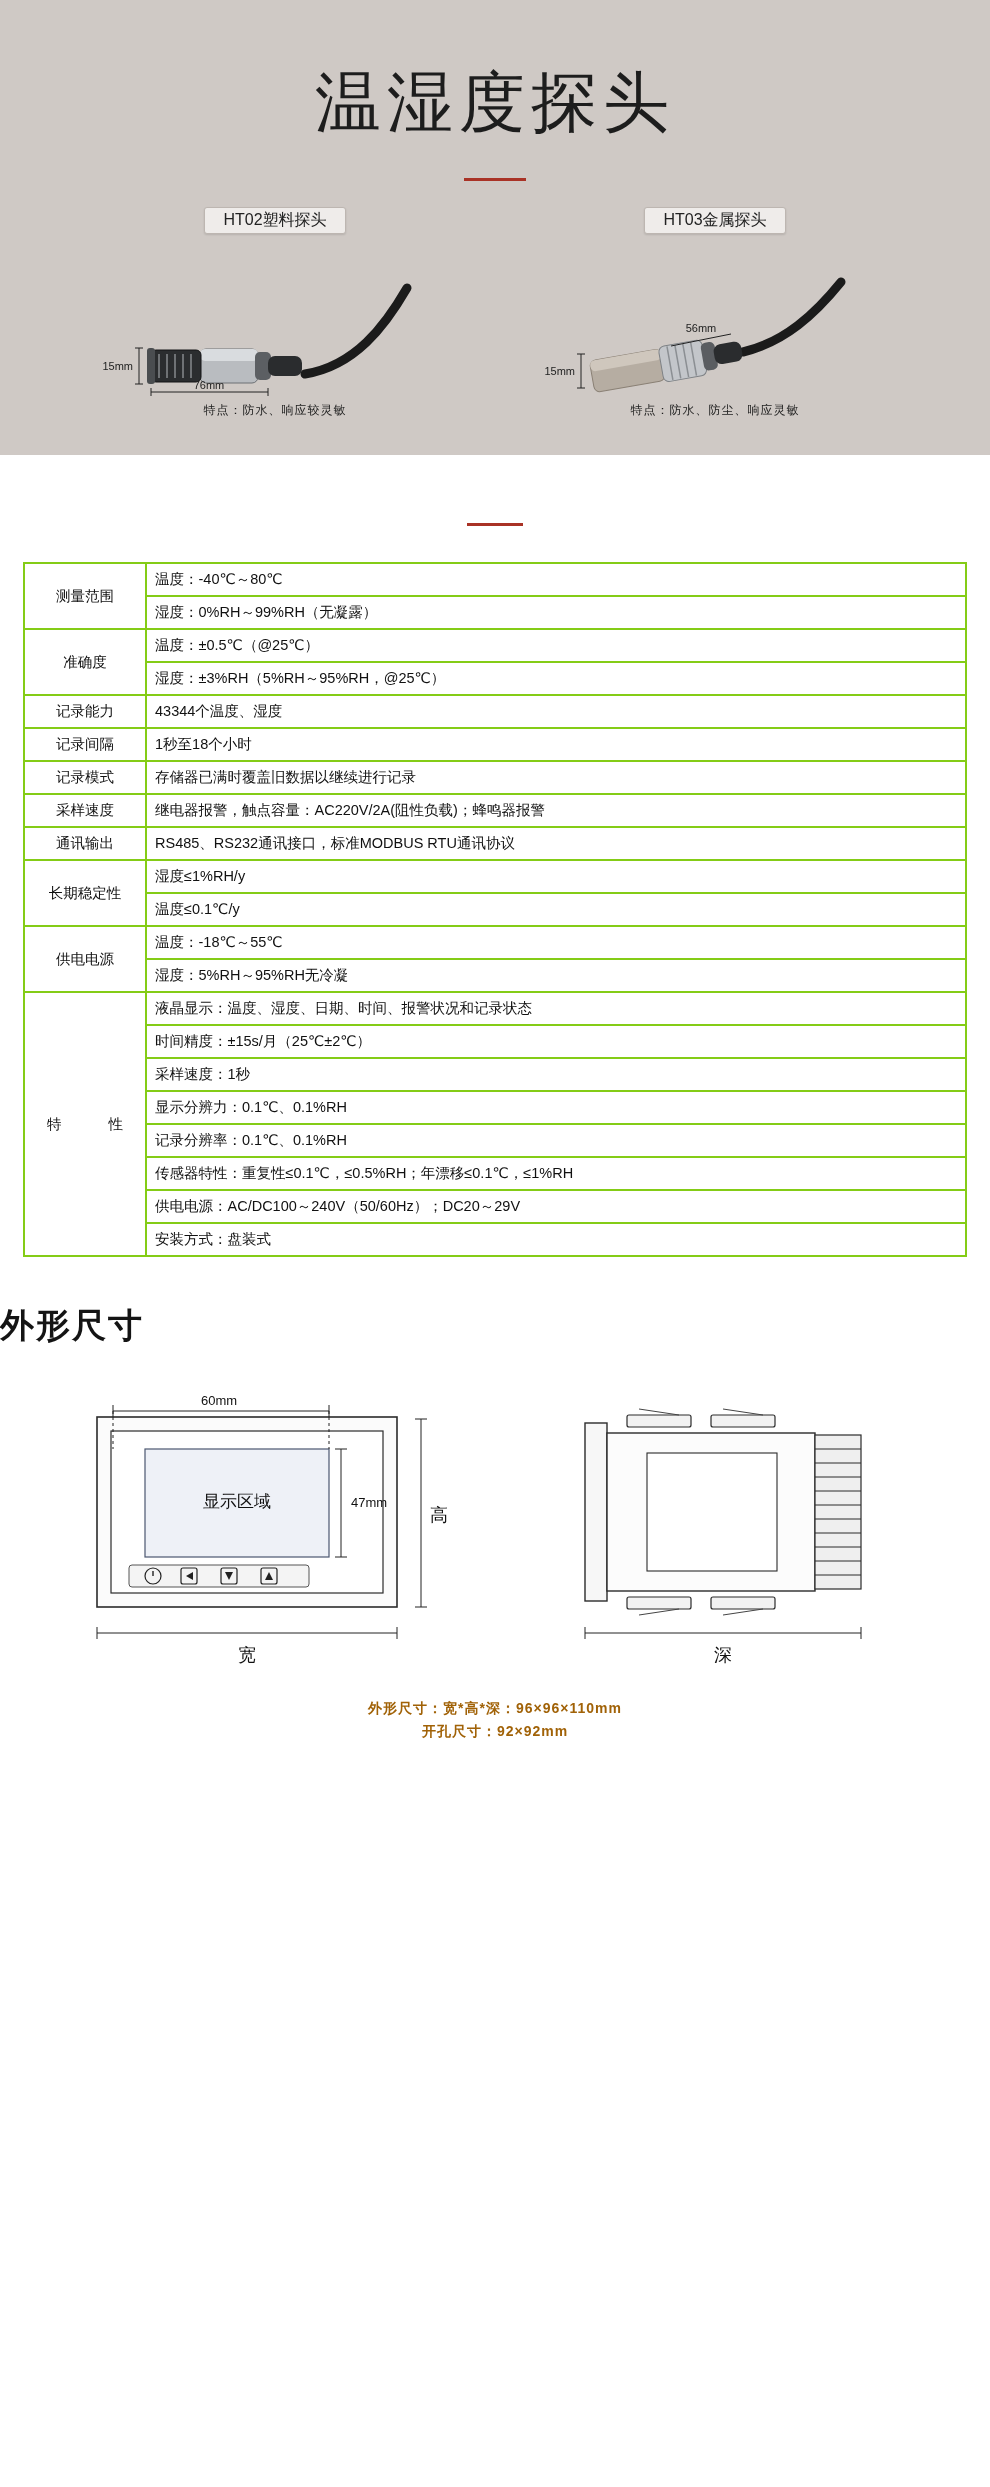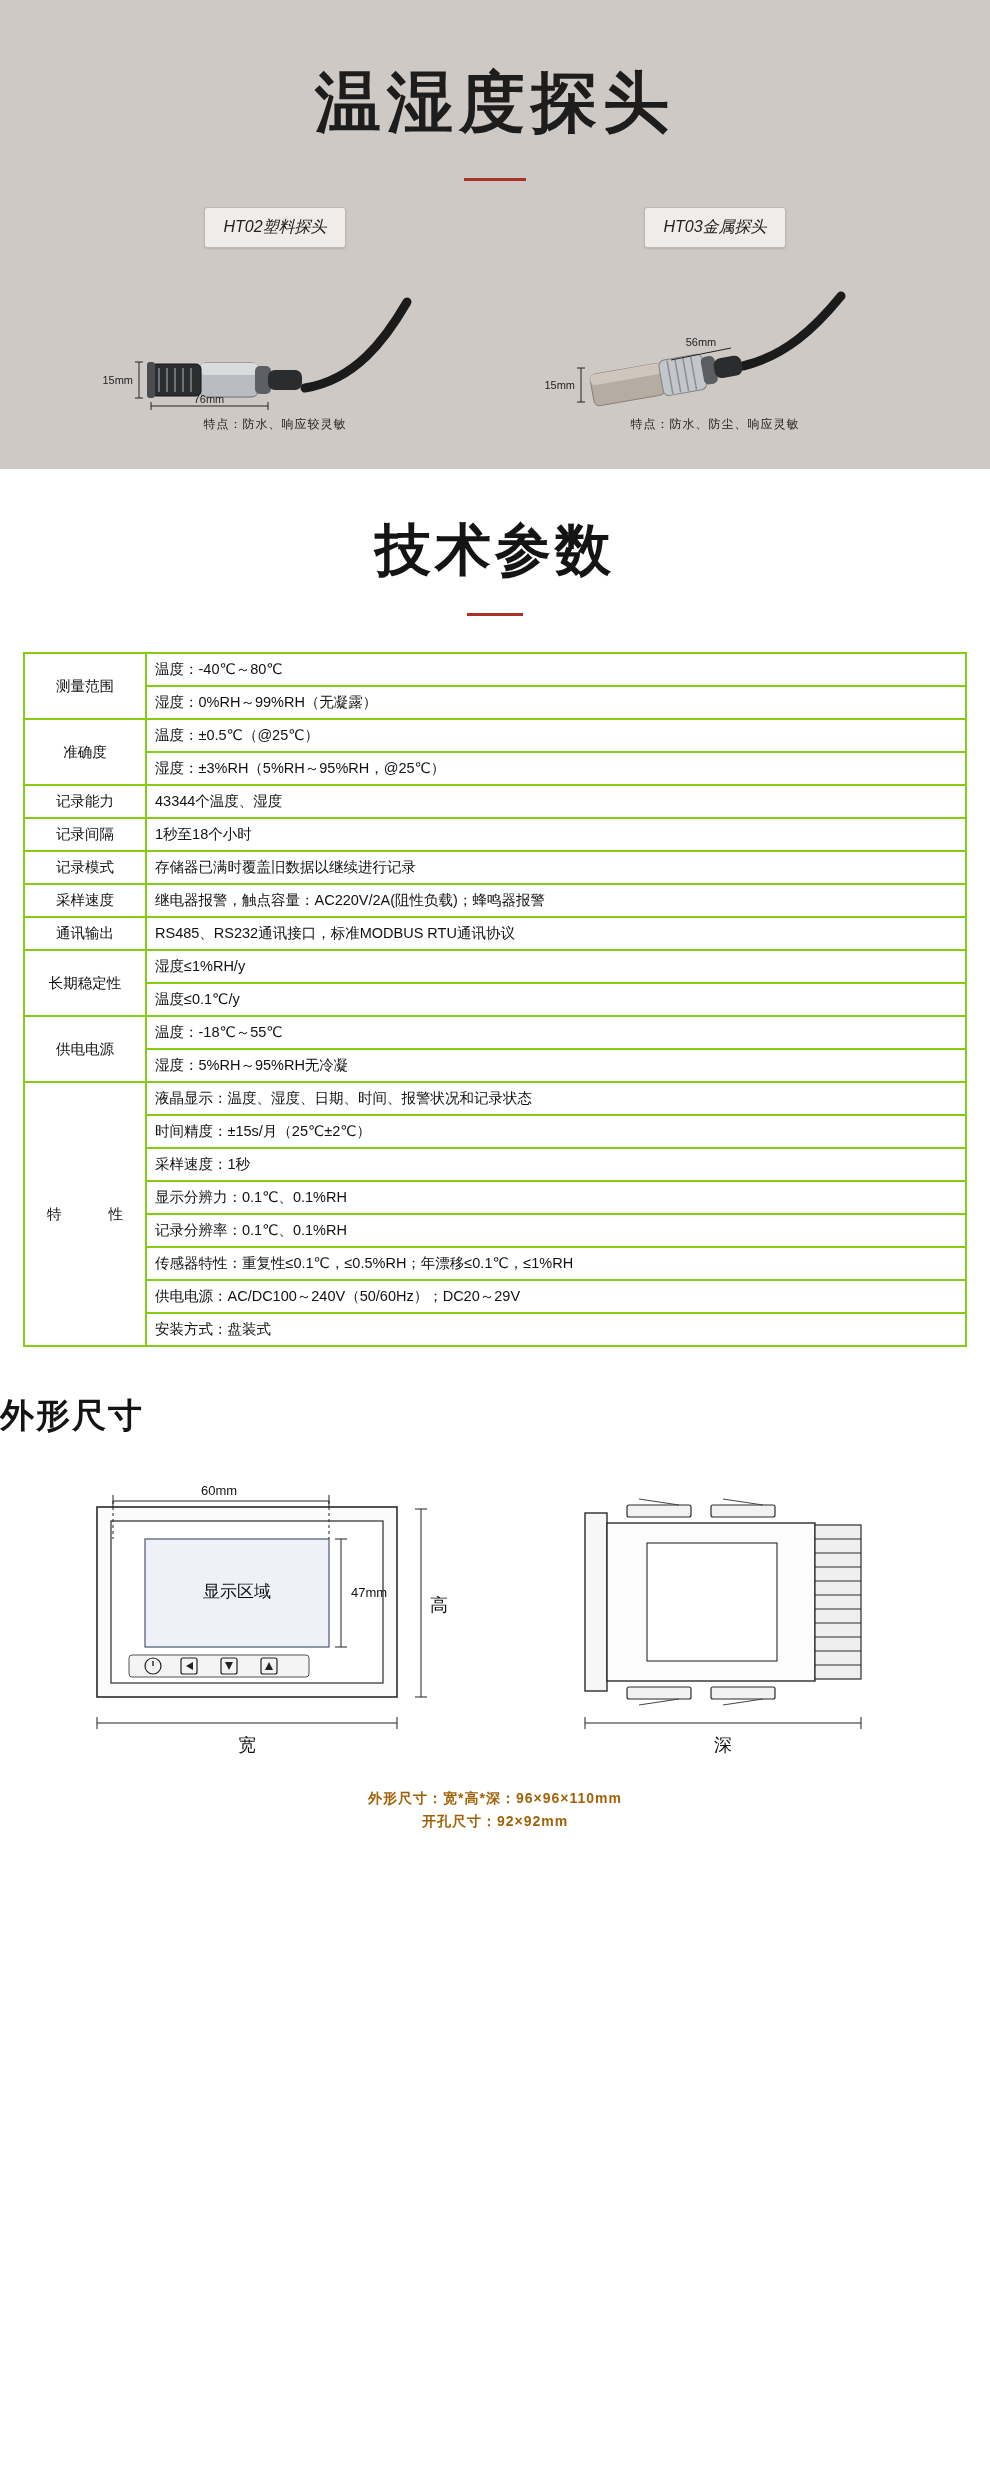--- a/index.html
+++ b/index.html
@@ -14,21 +14,21 @@
 
   
   .hero {
     background: #cfc9c5;
     padding: 40px 0 36px 0;
     position: relative;
   }
   .hero-title {
     text-align: center;
     font-size: 66px;
-    font-weight: bold;
+    font-weight: normal;
     letter-spacing: 6px;
     color: #1d1d1d;
     margin: 18px 0 0 0;
     font-family: "DejaVu Sans", "Liberation Sans", sans-serif;
   }
   .hero-rule {
     width: 62px;
     height: 3px;
     background: #a93226;
     margin: 30px auto 0 auto;
@@ -41,25 +41,24 @@
   .probe-col {
     width: 440px;
     position: relative;
     text-align: center;
   }
   .probe-label {
     display: inline-block;
     background: #efecea;
     border: 1px solid #bdb6b1;
     border-radius: 3px;
-    padding: 9px 18px;
+    padding: 2px 18px;
     font-size: 16px;
     color: #222;
     box-shadow: 0 1px 2px rgba(0,0,0,0.12);
-    font-style: italic;
   }
   .probe-art {
     height: 150px;
     position: relative;
     margin-top: 12px;
   }
   .probe-caption {
     font-size: 12px;
     color: #1d1d1d;
     margin-top: 6px;
@@ -219,21 +218,20 @@
             <text x="206" y="86" text-anchor="middle" font-size="11" fill="#222" font-family="Liberation Sans, sans-serif">56mm</text>
           </svg>
         </div>
         <div class="probe-caption">特点：防水、防尘、响应灵敏</div>
       </div>
 
     </div>
   </section>
 
   <section class="specs">
-    <h2 class="sec-title">技术参数</h2>
     <div class="sec-rule"></div>
 
     <table class="spec-table">
       <tbody>
 
         <tr>
           <td class="spec-key" rowspan="2">测量范围</td>
           <td>温度：-40℃～80℃</td>
         </tr>
         <tr>

